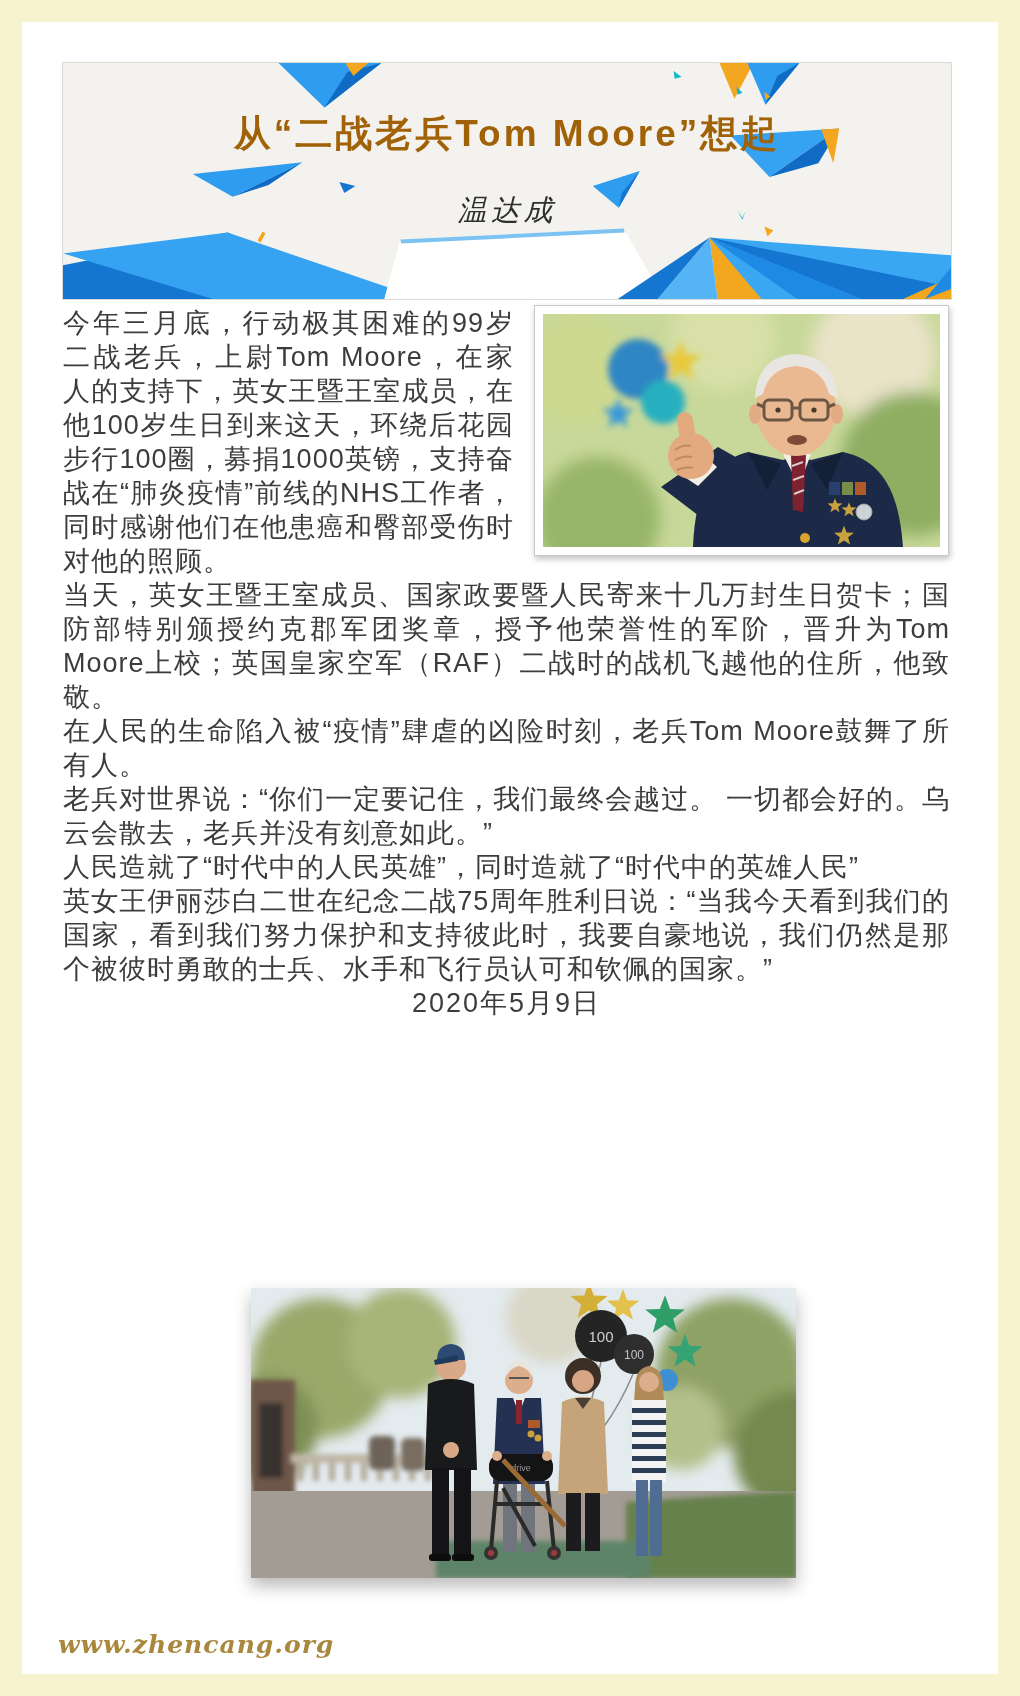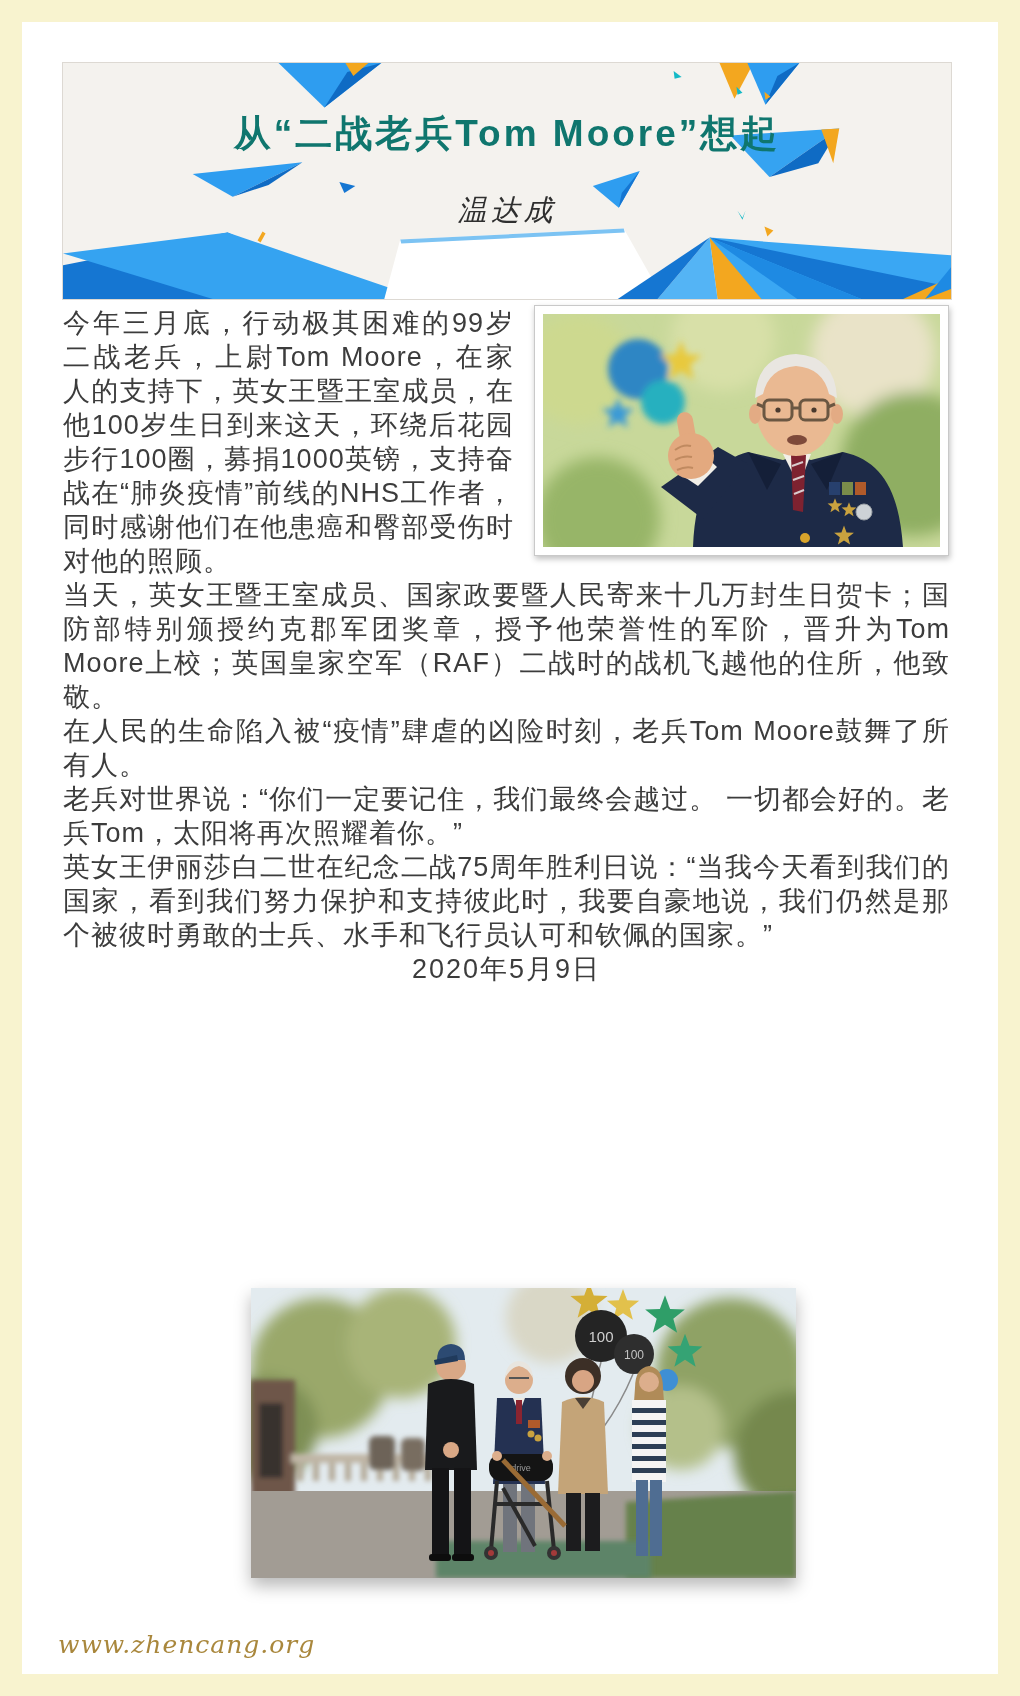--- a/index.html
+++ b/index.html
@@ -13,21 +13,21 @@
   .sheet{position:absolute;left:22px;top:22px;width:976px;height:1652px;background:#ffffff;}
 
   
   .banner{
     position:absolute;left:40px;top:40px;width:890px;height:238px;
     background:#f4f2ee;border:1px solid #ddd9d3;box-sizing:border-box;
   }
   .banner svg{position:absolute;left:0;top:0;width:100%;height:100%;}
   .banner-title{
     position:absolute;left:0;top:46px;width:100%;text-align:center;
-    font-size:37px;font-weight:700;letter-spacing:3px;color:#0f766e;
+    font-size:37px;font-weight:700;letter-spacing:3px;color:#a16207;
   }
   .banner-author{
     position:absolute;left:0;top:128px;width:100%;text-align:center;
     font-size:29px;color:#2f2f2f;letter-spacing:4px;font-style:italic;
   }
 
   
   .photo1{
     position:absolute;left:512px;top:283px;margin:0;
     width:397px;height:233px;background:#fff;padding:8px;
@@ -47,21 +47,21 @@
     text-align:justify;
   }
   .photo-spacer{float:right;width:436px;height:256px;}
   .content p{margin:0;}
   .article-date{text-align:center;letter-spacing:2px;}
 
   
   .watermark{
     position:absolute;left:36px;top:1608px;
     font-family:"DejaVu Serif","Liberation Serif",serif;
-    font-style:italic;font-weight:400;font-size:25px;color:#a9873c;
+    font-style:italic;font-weight:700;font-size:25px;color:#a9873c;
     letter-spacing:1px;
     text-align:right;
   }
 </style>
 </head>
 <body>
 
 <div class="page">
   <div class="sheet">
 
@@ -201,21 +201,22 @@
           </g>
         </g>
       </svg>
     </figure>
 
     <div class="content">
       <div class="photo-spacer"></div>
       <p>今年三月底，行动极其困难的99岁二战老兵，上尉Tom Moore，在家人的支持下，英女王暨王室成员，在他100岁生日到来这天，环绕后花园步行100圈，募捐1000英镑，支持奋战在“肺炎疫情”前线的NHS工作者，同时感谢他们在他患癌和臀部受伤时对他的照顾。</p>
       <p>当天，英女王暨王室成员、国家政要暨人民寄来十几万封生日贺卡；国防部特别颁授约克郡军团奖章，授予他荣誉性的军阶，晋升为Tom Moore上校；英国皇家空军（RAF）二战时的战机飞越他的住所，他致敬。</p>
       <p>在人民的生命陷入被“疫情”肆虐的凶险时刻，老兵Tom Moore鼓舞了所有人。</p>
-      <p>老兵对世界说：“你们一定要记住，我们最终会越过。 一切都会好的。老兵Tom，太阳将再次照耀着你。”</p>
+      <p>老兵对世界说：“你们一定要记住，我们最终会越过。 一切都会好的。乌云会散去，老兵并没有刻意如此。”</p>
+      <p>人民造就了“时代中的人民英雄”，同时造就了“时代中的英雄人民”</p>
       <p>英女王伊丽莎白二世在纪念二战75周年胜利日说：“当我今天看到我们的国家，看到我们努力保护和支持彼此时，我要自豪地说，我们仍然是那个被彼时勇敢的士兵、水手和飞行员认可和钦佩的国家。”</p>
       <p class="article-date">2020年5月9日</p>
     </div>
 
     <figure class="photo2">
       <svg viewBox="0 0 545 290" aria-hidden="true">
         <defs>
           <filter id="b3" x="-50%" y="-50%" width="200%" height="200%">
               <feGaussianBlur stdDeviation="7"></feGaussianBlur>
             </filter>

